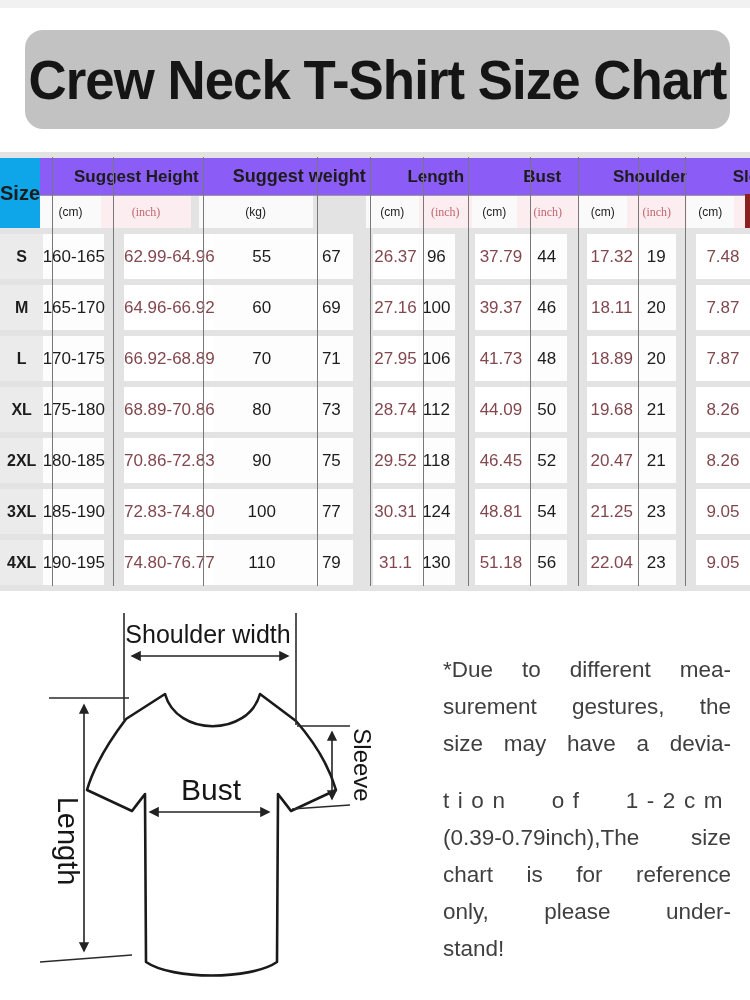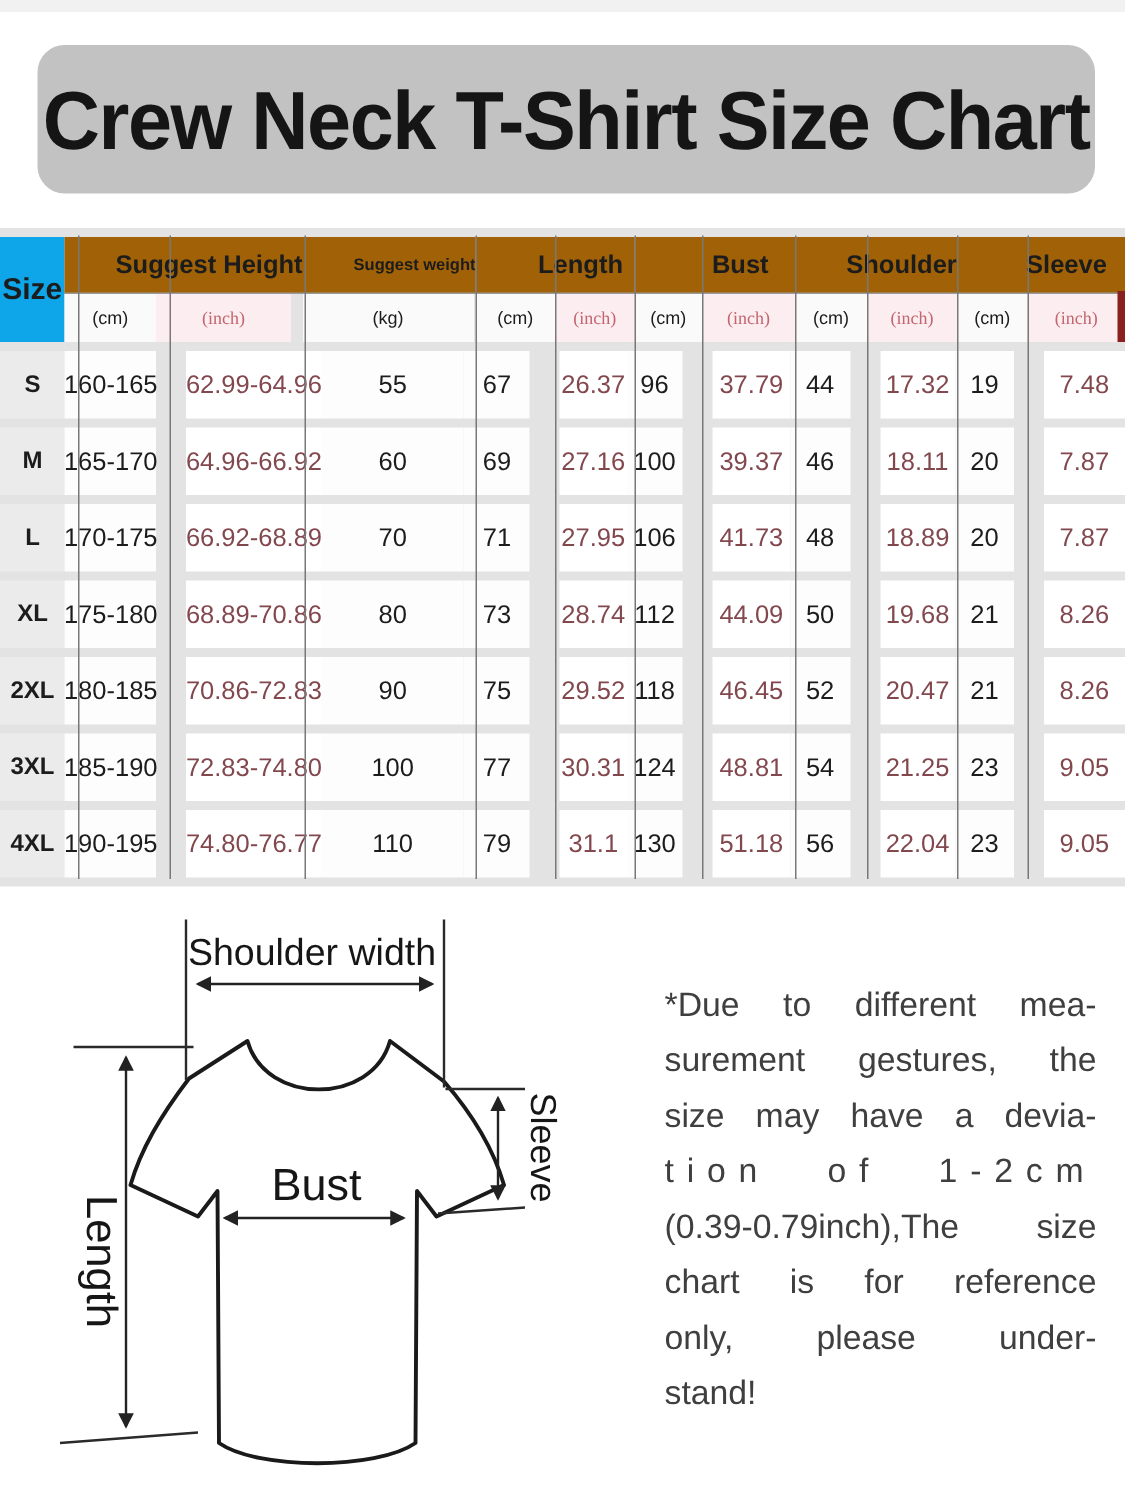--- a/index.html
+++ b/index.html
@@ -28,25 +28,25 @@
     background:#e3e3e3;padding:6px 0;
     display:flex;flex-direction:column;gap:6px;
   }
   .thead{display:flex;height:70px;}
   .th-size{
     width:52px;background:#0ea5e9;display:flex;align-items:center;justify-content:center;
     font-size:20px;font-weight:700;
   }
   .th-group{display:flex;flex-direction:column;}
   .th-group-label{
-    height:37px;border-bottom:1px solid #9a9a9a;background:#a16207;
+    height:37px;border-bottom:1px solid #9a9a9a;background:#8b5cf6;
     display:flex;align-items:center;justify-content:center;
     font-size:17px;font-weight:700;white-space:nowrap;padding-left:34px;
   }
-  .th-group.narrow .th-group-label{font-size:11px;}
+  .th-group.narrow .th-group-label{font-size:18px;}
   .th-units{display:flex;height:32px;}
   .th-unit{
     display:flex;align-items:center;justify-content:center;
     font-size:12px;background:#fafafa;
   }
   .th-unit.inch{background:#fceef0;color:var(--inch-header,#c2656e);font-family:Liberation Serif, serif;}
 
   .row{display:flex;height:45px;}
   .cell{
     display:flex;align-items:center;justify-content:center;
@@ -66,21 +66,21 @@
   }
 
   
   .bottom{position:absolute;left:0;top:591px;width:750px;height:314px;}
   .diagram-svg{position:absolute;left:2px;top:0;}
   .note{
     position:absolute;left:443px;top:60px;width:288px;
     font-size:22.5px;line-height:37px;color:#3f3f3f;
   }
   .note-line{text-align:justify;text-align-last:justify;white-space:nowrap;}
-  .note-line.spread{letter-spacing:.38em;}
+  .note-line.spread{letter-spacing:.38em;margin-top:20px;}
   .note-line.last{text-align-last:left;}
 </style>
 </head>
 <body>
 
 <div class="top-strip"></div>
 
 <div class="banner">
   <h1>Crew Neck T-Shirt Size Chart</h1>
 </div>

